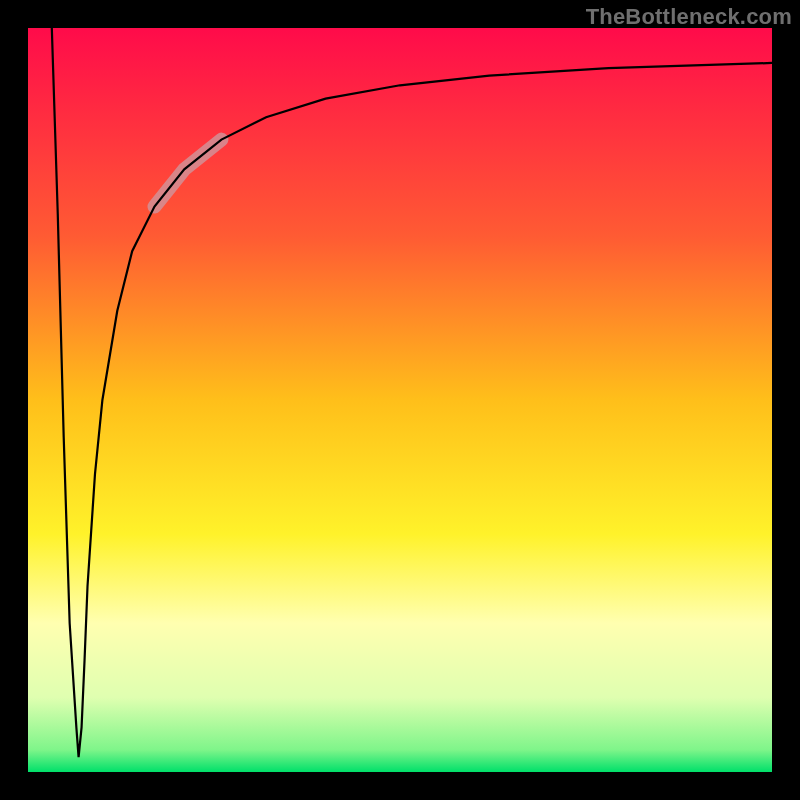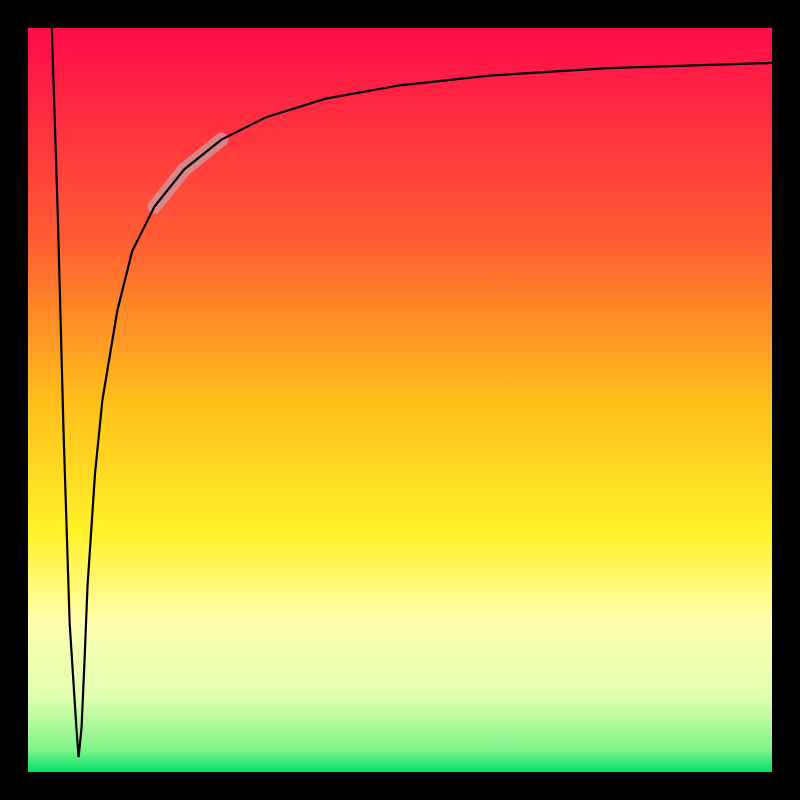--- a/index.html
+++ b/index.html
@@ -58,13 +58,14 @@
 
     <rect x="0" y="0" width="800" height="800" fill="#000"></rect>
 
     <rect id="plot-rect" fill="url(#bg-grad)" x="28" y="28" width="744" height="744"></rect>
 
     <path id="highlight-path" fill="none" stroke-linecap="round" d="M154.48 206.56 L184.24 169.36 L221.44 139.60 " stroke="rgba(210,145,150,0.85)" stroke-width="14"></path>
 
     <path id="curve-path" fill="none" stroke-width="2.2" clip-path="url(#plot-clip)" d="M51.81 28.00 L57.76 214.00 L63.71 437.20 L69.66 623.20 L76.36 727.36 L78.59 757.12 L81.57 727.36 L84.54 660.40 L87.52 586.00 L94.96 474.40 L102.40 400.00 L117.28 310.72 L132.16 251.20 L154.48 206.56 L184.24 169.36 L221.44 139.60 L266.08 117.28 L325.60 98.68 L400.00 85.29 L489.28 75.62 L608.32 68.18 L772.00 62.97 " stroke="#000000"></path>
   </svg>
 
+  <div class="attribution">TheBottleneck.com</div>
 </div>
 
 </body></html>

